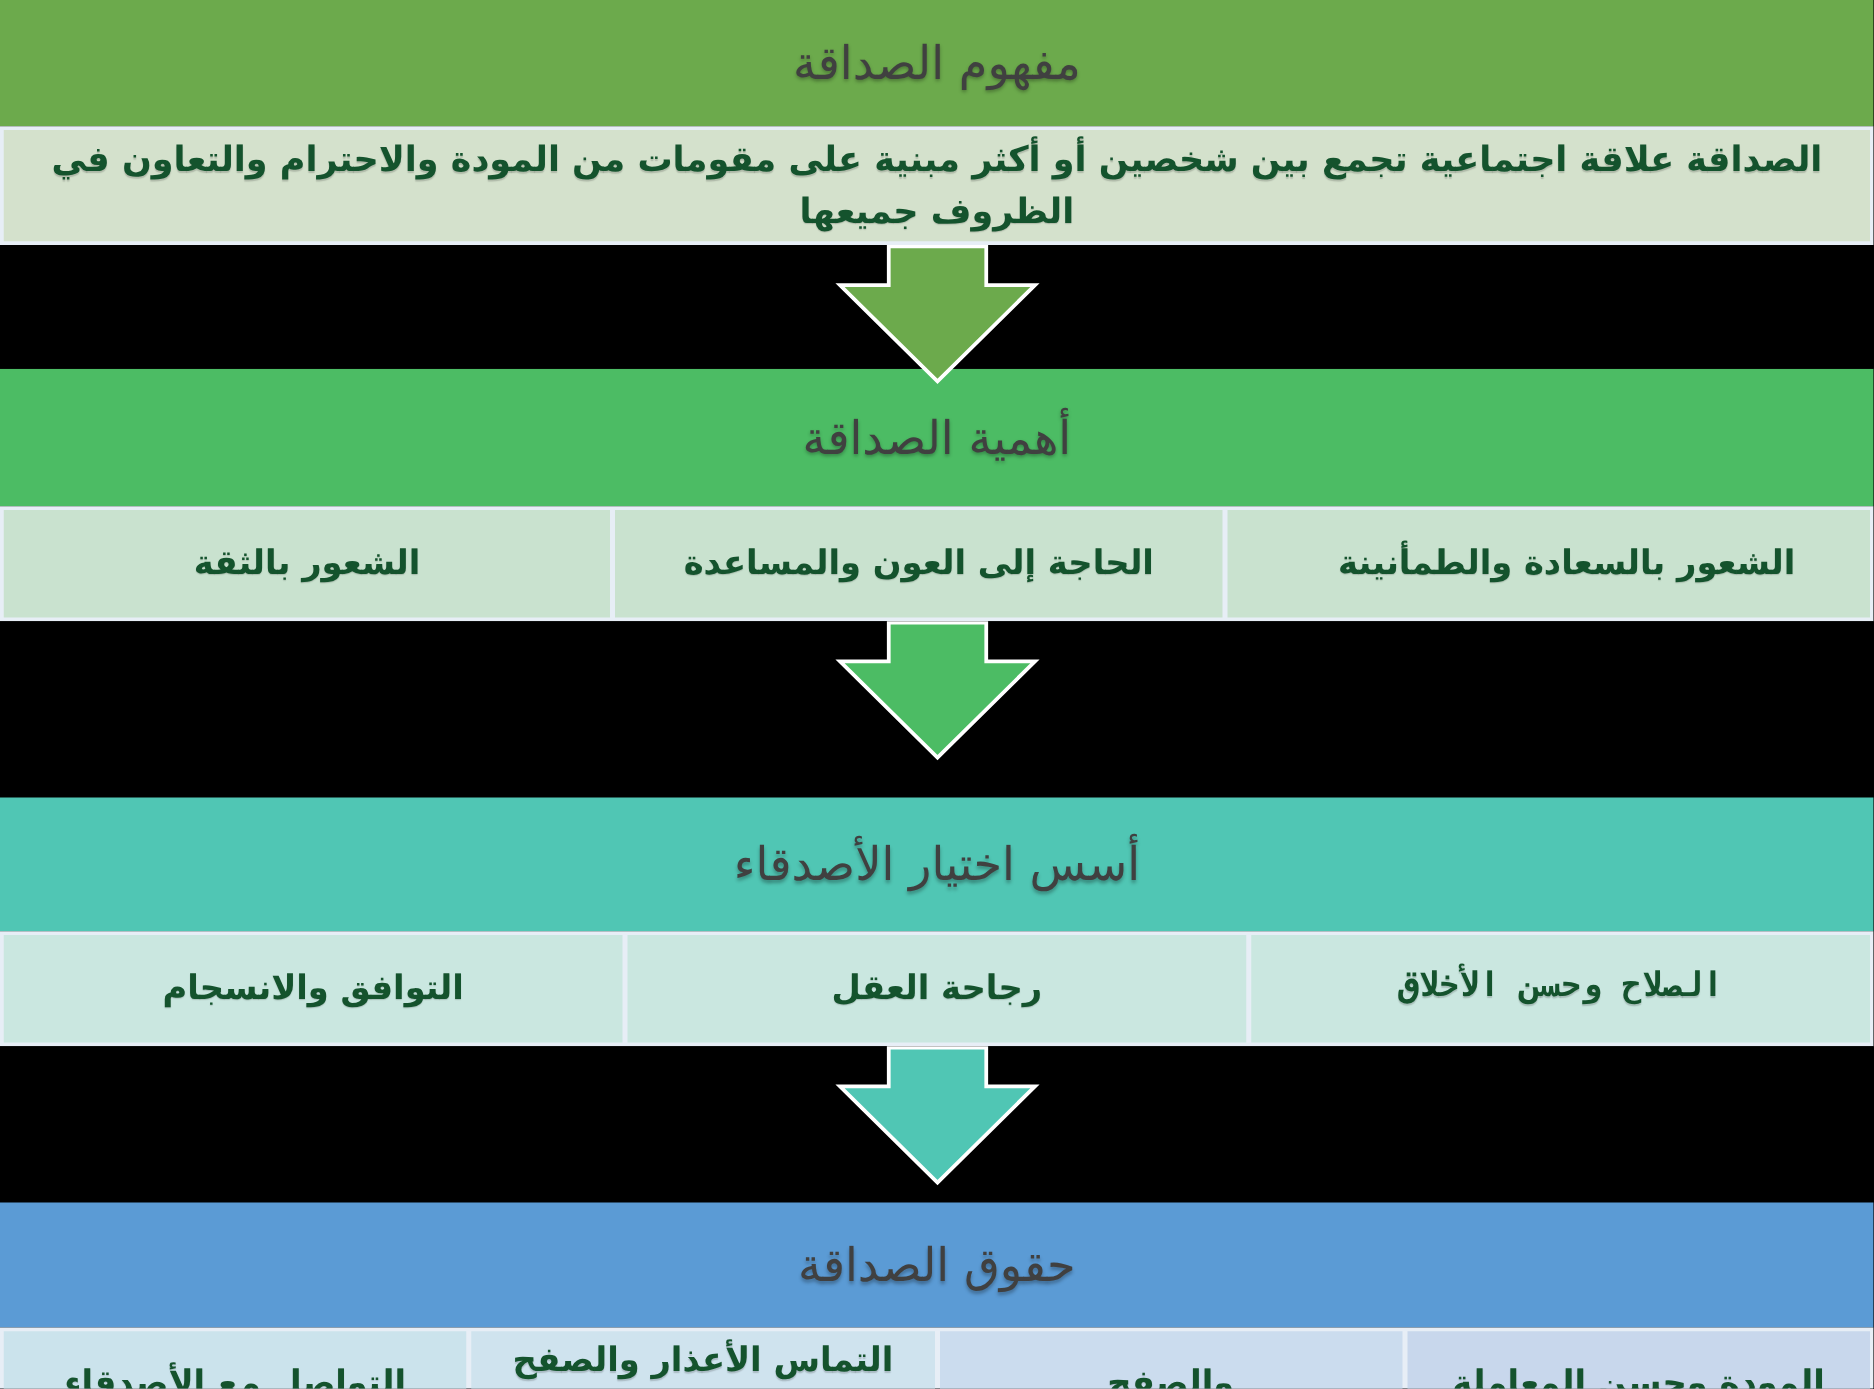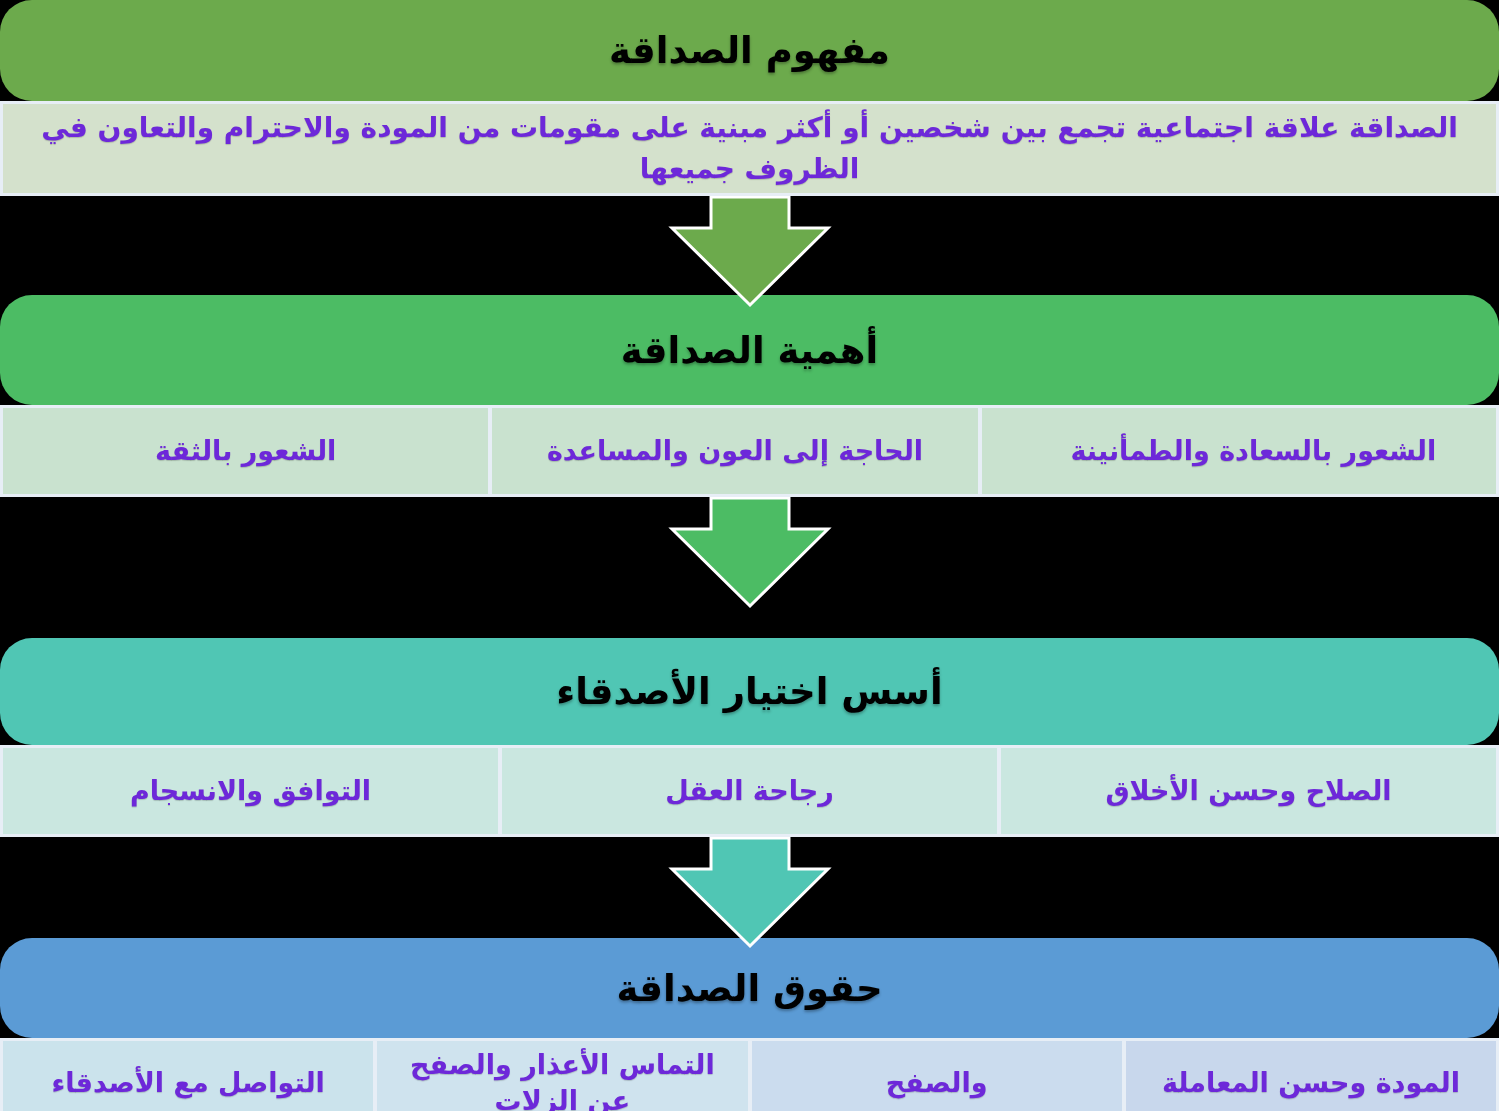--- a/index.html
+++ b/index.html
@@ -7,44 +7,43 @@
     position:relative;
     width:1499px;height:1111px;
     background:#000;
     font-family:"DejaVu Sans","Liberation Sans",sans-serif;
     direction:rtl;
     overflow:hidden;
   }
   .stack{display:flex;flex-direction:column;width:100%;height:100%;}
   .hdr{
     display:flex;align-items:center;justify-content:center;
-    color:#000000;font-weight:bold;font-size:37px;
+    color:#404040;font-weight:normal;font-size:37px;
     text-shadow:0 2px 3px rgba(0,0,0,.30);
     flex:0 0 auto;
-    border-radius:32px;
   }
   .hdr-1{height:101px;}
   .hdr-2{height:110px;}
   .hdr-3{height:107px;}
-  .hdr-4{height:100px;}
+  .hdr-4{height:100px;margin-top:24px;}
   .lightrow{
     display:flex;flex-direction:row;
     background:#e7eef6;
     padding:3px;gap:4px;
     box-sizing:border-box;
     flex:0 0 auto;
   }
   .row-desc{height:95px;}
   .row-3{height:92px;}
   .row-4{height:90px;}
   .cell{
     flex:1 1 0;
     display:flex;align-items:center;justify-content:center;
     text-align:center;
-    color:#6d28d9;font-weight:bold;font-size:27px;
+    color:#14532d;font-weight:bold;font-size:27px;
     line-height:1.35;
     padding:0 14px;
     text-shadow:0 1px 1px rgba(0,0,0,.18);
   }
   .desc-cell{font-size:28px;line-height:1.45;padding:0 26px;}
   .gap{
     position:relative;
     background:#000;
     flex:0 0 auto;
     z-index:3;
@@ -91,21 +90,21 @@
     <div class="gap gap-2">
       <svg width="170" height="112" viewBox="0 0 170 112">
         <polygon points="46,1 124,1 124,32 163,32 85,109 7,32 46,32" stroke="#ffffff" stroke-width="3" stroke-linejoin="miter" fill="#4CBC64"></polygon>
       </svg>
     </div>
 
     <div class="hdr hdr-3" style="background: rgb(80, 198, 180); margin-top: 40px;">
       <span>أسس اختيار الأصدقاء</span>
     </div>
     <div class="lightrow row-3">
-      <div class="cell" style="background: rgb(202, 231, 224);">الصلاح وحسن الأخلاق</div>
+      <div class="cell" style="background: rgb(202, 231, 224); font-family: Liberation Mono, monospace;">الصلاح وحسن الأخلاق</div>
       <div class="cell" style="background: rgb(202, 231, 224);">رجاحة العقل</div>
       <div class="cell" style="background: rgb(202, 231, 224); text-align: center;">التوافق والانسجام</div>
     </div>
 
     <div class="gap gap-3">
       <svg width="170" height="112" viewBox="0 0 170 112">
         <polygon points="46,1 124,1 124,32 163,32 85,109 7,32 46,32" stroke="#ffffff" stroke-width="3" stroke-linejoin="miter" fill="#50C6B4"></polygon>
       </svg>
     </div>
 

